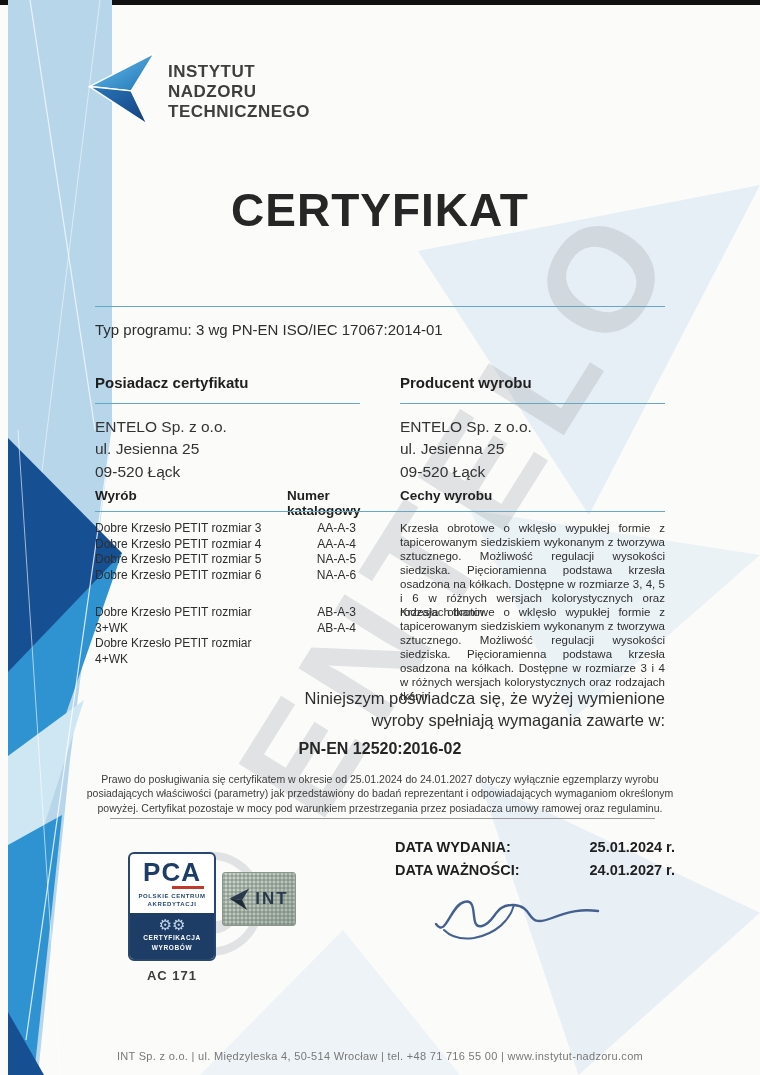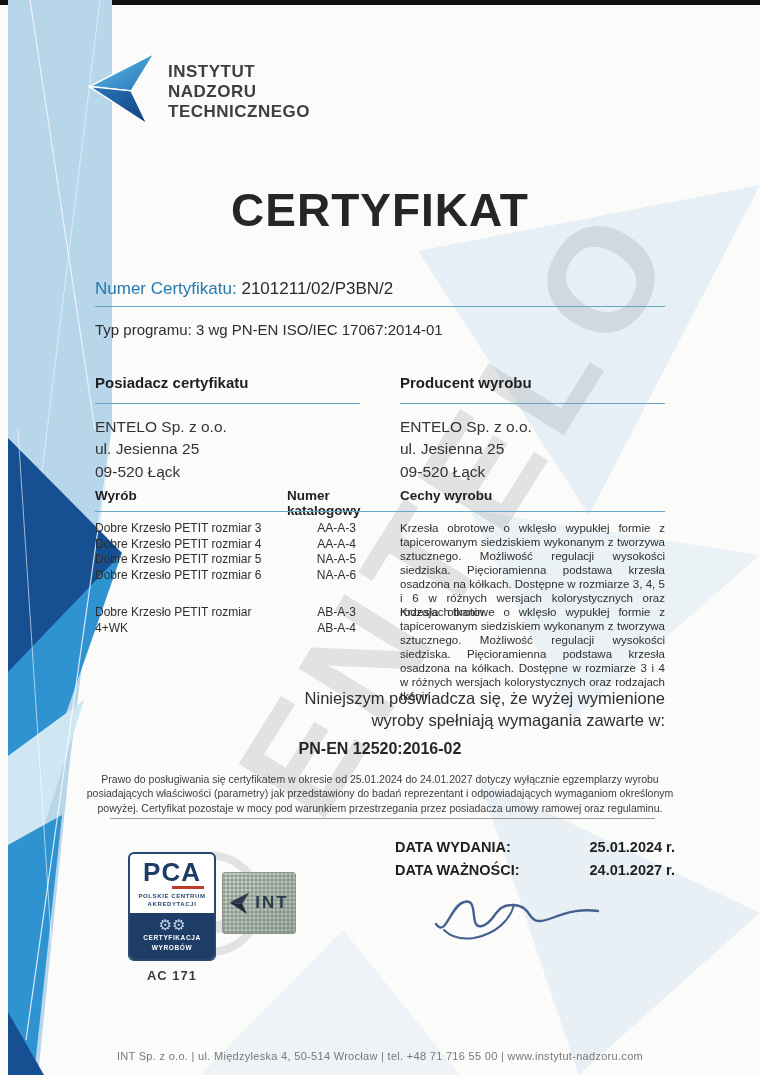--- a/index.html
+++ b/index.html
@@ -67,21 +67,21 @@
   .pca-badge{border:2px solid #27476f;border-radius:6px;background:#fff;overflow:hidden;}
   .pca-text{font-size:26px;font-weight:800;color:#1d3c66;text-align:center;line-height:1;padding-top:5px;letter-spacing:1px;}
   .pca-redbar{width:32px;height:3px;background:#c0392b;margin:1px 10px 3px auto;}
   .pca-sub{font-size:6px;font-weight:700;color:#27476f;text-align:center;letter-spacing:.6px;line-height:1.4;padding-bottom:4px;}
   .pca-bottom{background:#1d3c66;color:#fff;text-align:center;padding:4px 2px 6px;}
   .pca-gears{font-size:15px;color:#c3d5e6;line-height:1.1;}
   .pca-cert{font-size:6.5px;font-weight:700;letter-spacing:.6px;line-height:1.5;}
   .ac-number{margin-top:7px;text-align:center;font-size:13px;font-weight:600;color:#3c3c3c;letter-spacing:1px;}
   
   .holo{
-    left:222px;top:872px;width:74px;height:62px;z-index:2;
+    left:222px;top:872px;width:74px;height:54px;z-index:2;
     border:1px solid #8a958c;border-radius:3px;box-sizing:border-box;
     background:
       repeating-linear-gradient(0deg, rgba(90,105,95,.30) 0 2px, transparent 2px 4px),
       repeating-linear-gradient(90deg, rgba(90,105,95,.30) 0 2px, transparent 2px 4px),
       linear-gradient(135deg,#cdd6cc,#a9b6ab);
     display:flex;align-items:center;justify-content:center;gap:4px;
   }
   .holo-int{font-size:17px;font-weight:800;color:#28394b;letter-spacing:2px;}
   
   .sig{left:430px;top:880px;z-index:2;}
@@ -133,24 +133,20 @@
     </svg>
     <div class="logo-text">
       <div>INSTYTUT</div>
       <div>NADZORU</div>
       <div>TECHNICZNEGO</div>
     </div>
   </div>
 
   <div class="abs title content">CERTYFIKAT</div>
 
-  <div class="abs cert-number content">
-    <span class="lbl">Numer Certyfikatu:</span>
-    <span class="val">2101211/02/P3BN/2</span>
-  </div>
   <div class="abs rule rule1"></div>
 
   <div class="abs prog content">
     <div>
       <span>Typ programu:</span>
       <span>3 wg PN-EN ISO/IEC 17067:2014-01</span>
     </div>
   </div>
 
   <div class="abs cols content">
@@ -190,20 +186,21 @@
       <div>AA-A-3</div>
       <div>AA-A-4</div>
       <div>NA-A-5</div>
       <div>NA-A-6</div>
     </div>
     <div class="pg-desc">Krzesła obrotowe o wklęsło wypukłej formie z tapicerowanym siedziskiem wykonanym z tworzywa sztucznego. Możliwość regulacji wysokości siedziska. Pięcioramienna podstawa krzesła osadzona na kółkach. Dostępne w rozmiarze 3, 4, 5 i 6 w różnych wersjach kolorystycznych oraz rodzajach tkanin.</div>
   </div>
 
   <div class="abs pgroup pg2 content">
     <div class="pg-names">
+      <div>Dobre Krzesło PETIT rozmiar 3+WK</div>
       <div>Dobre Krzesło PETIT rozmiar 4+WK</div>
     </div>
     <div class="pg-cats">
       <div>AB-A-3</div>
       <div>AB-A-4</div>
     </div>
     <div class="pg-desc">Krzesła obrotowe o wklęsło wypukłej formie z tapicerowanym siedziskiem wykonanym z tworzywa sztucznego. Możliwość regulacji wysokości siedziska. Pięcioramienna podstawa krzesła osadzona na kółkach. Dostępne w rozmiarze 3 i 4 w różnych wersjach kolorystycznych oraz rodzajach tkanin.</div>
   </div>
 
   <div class="abs statement content">

